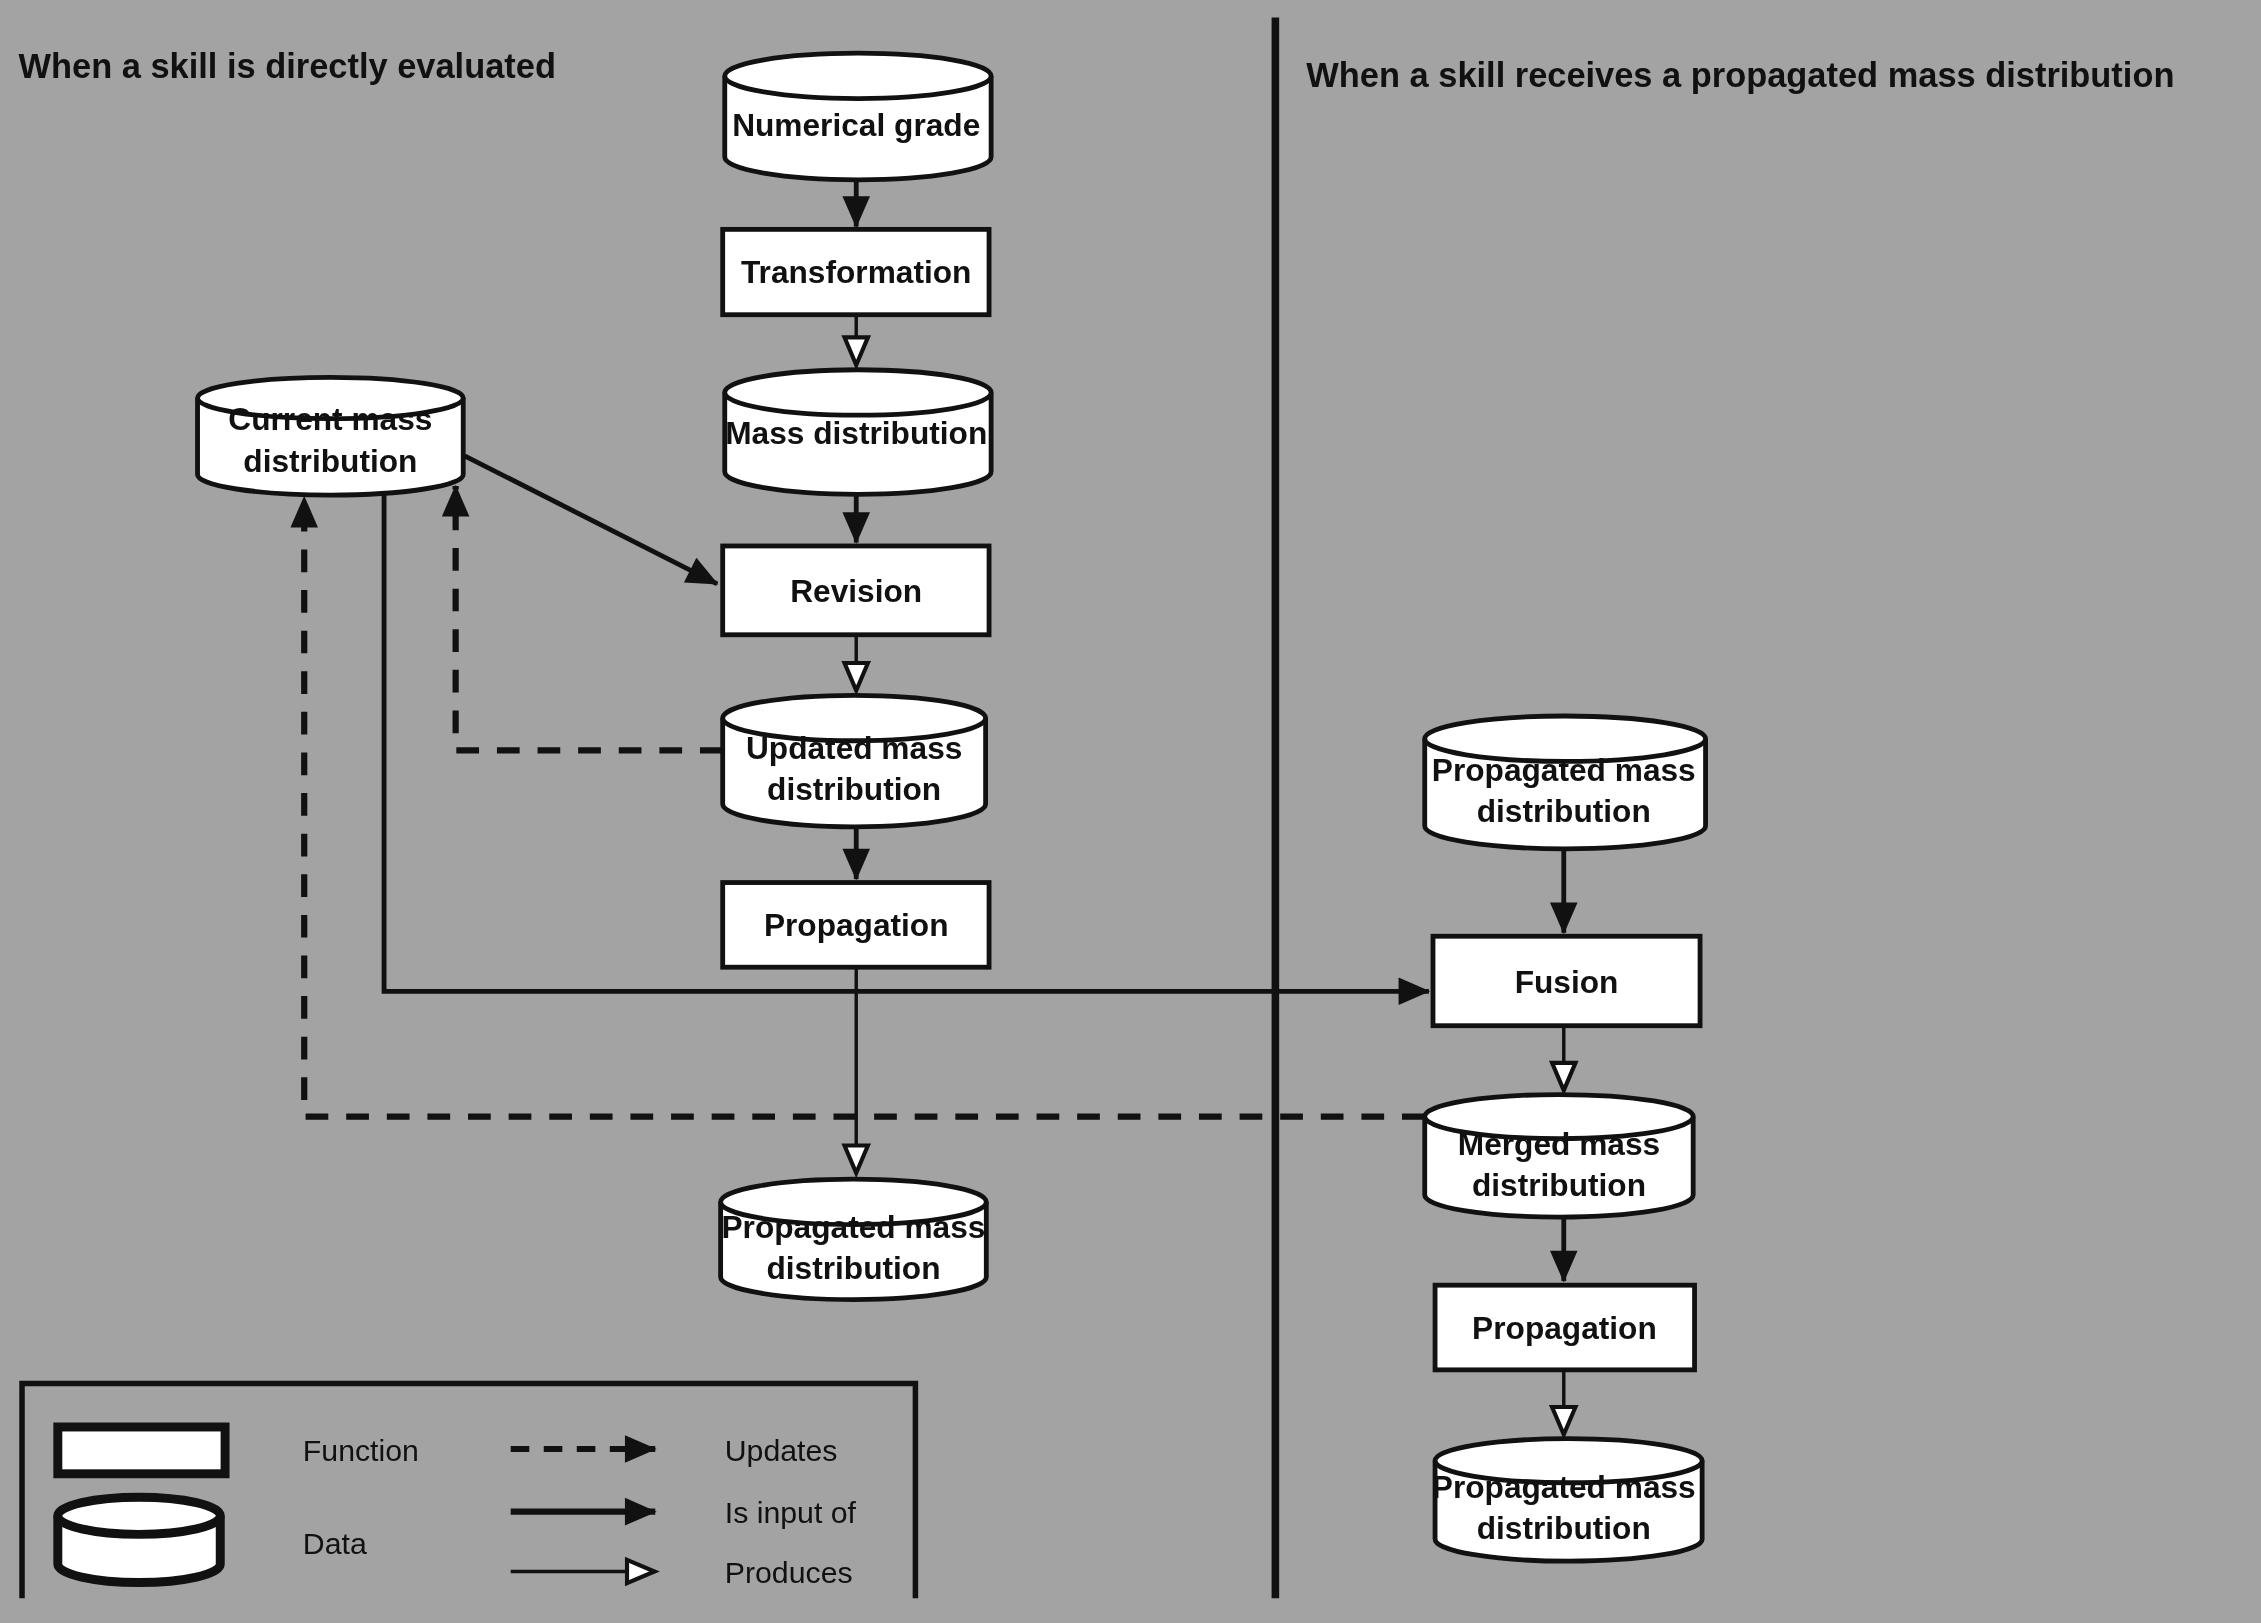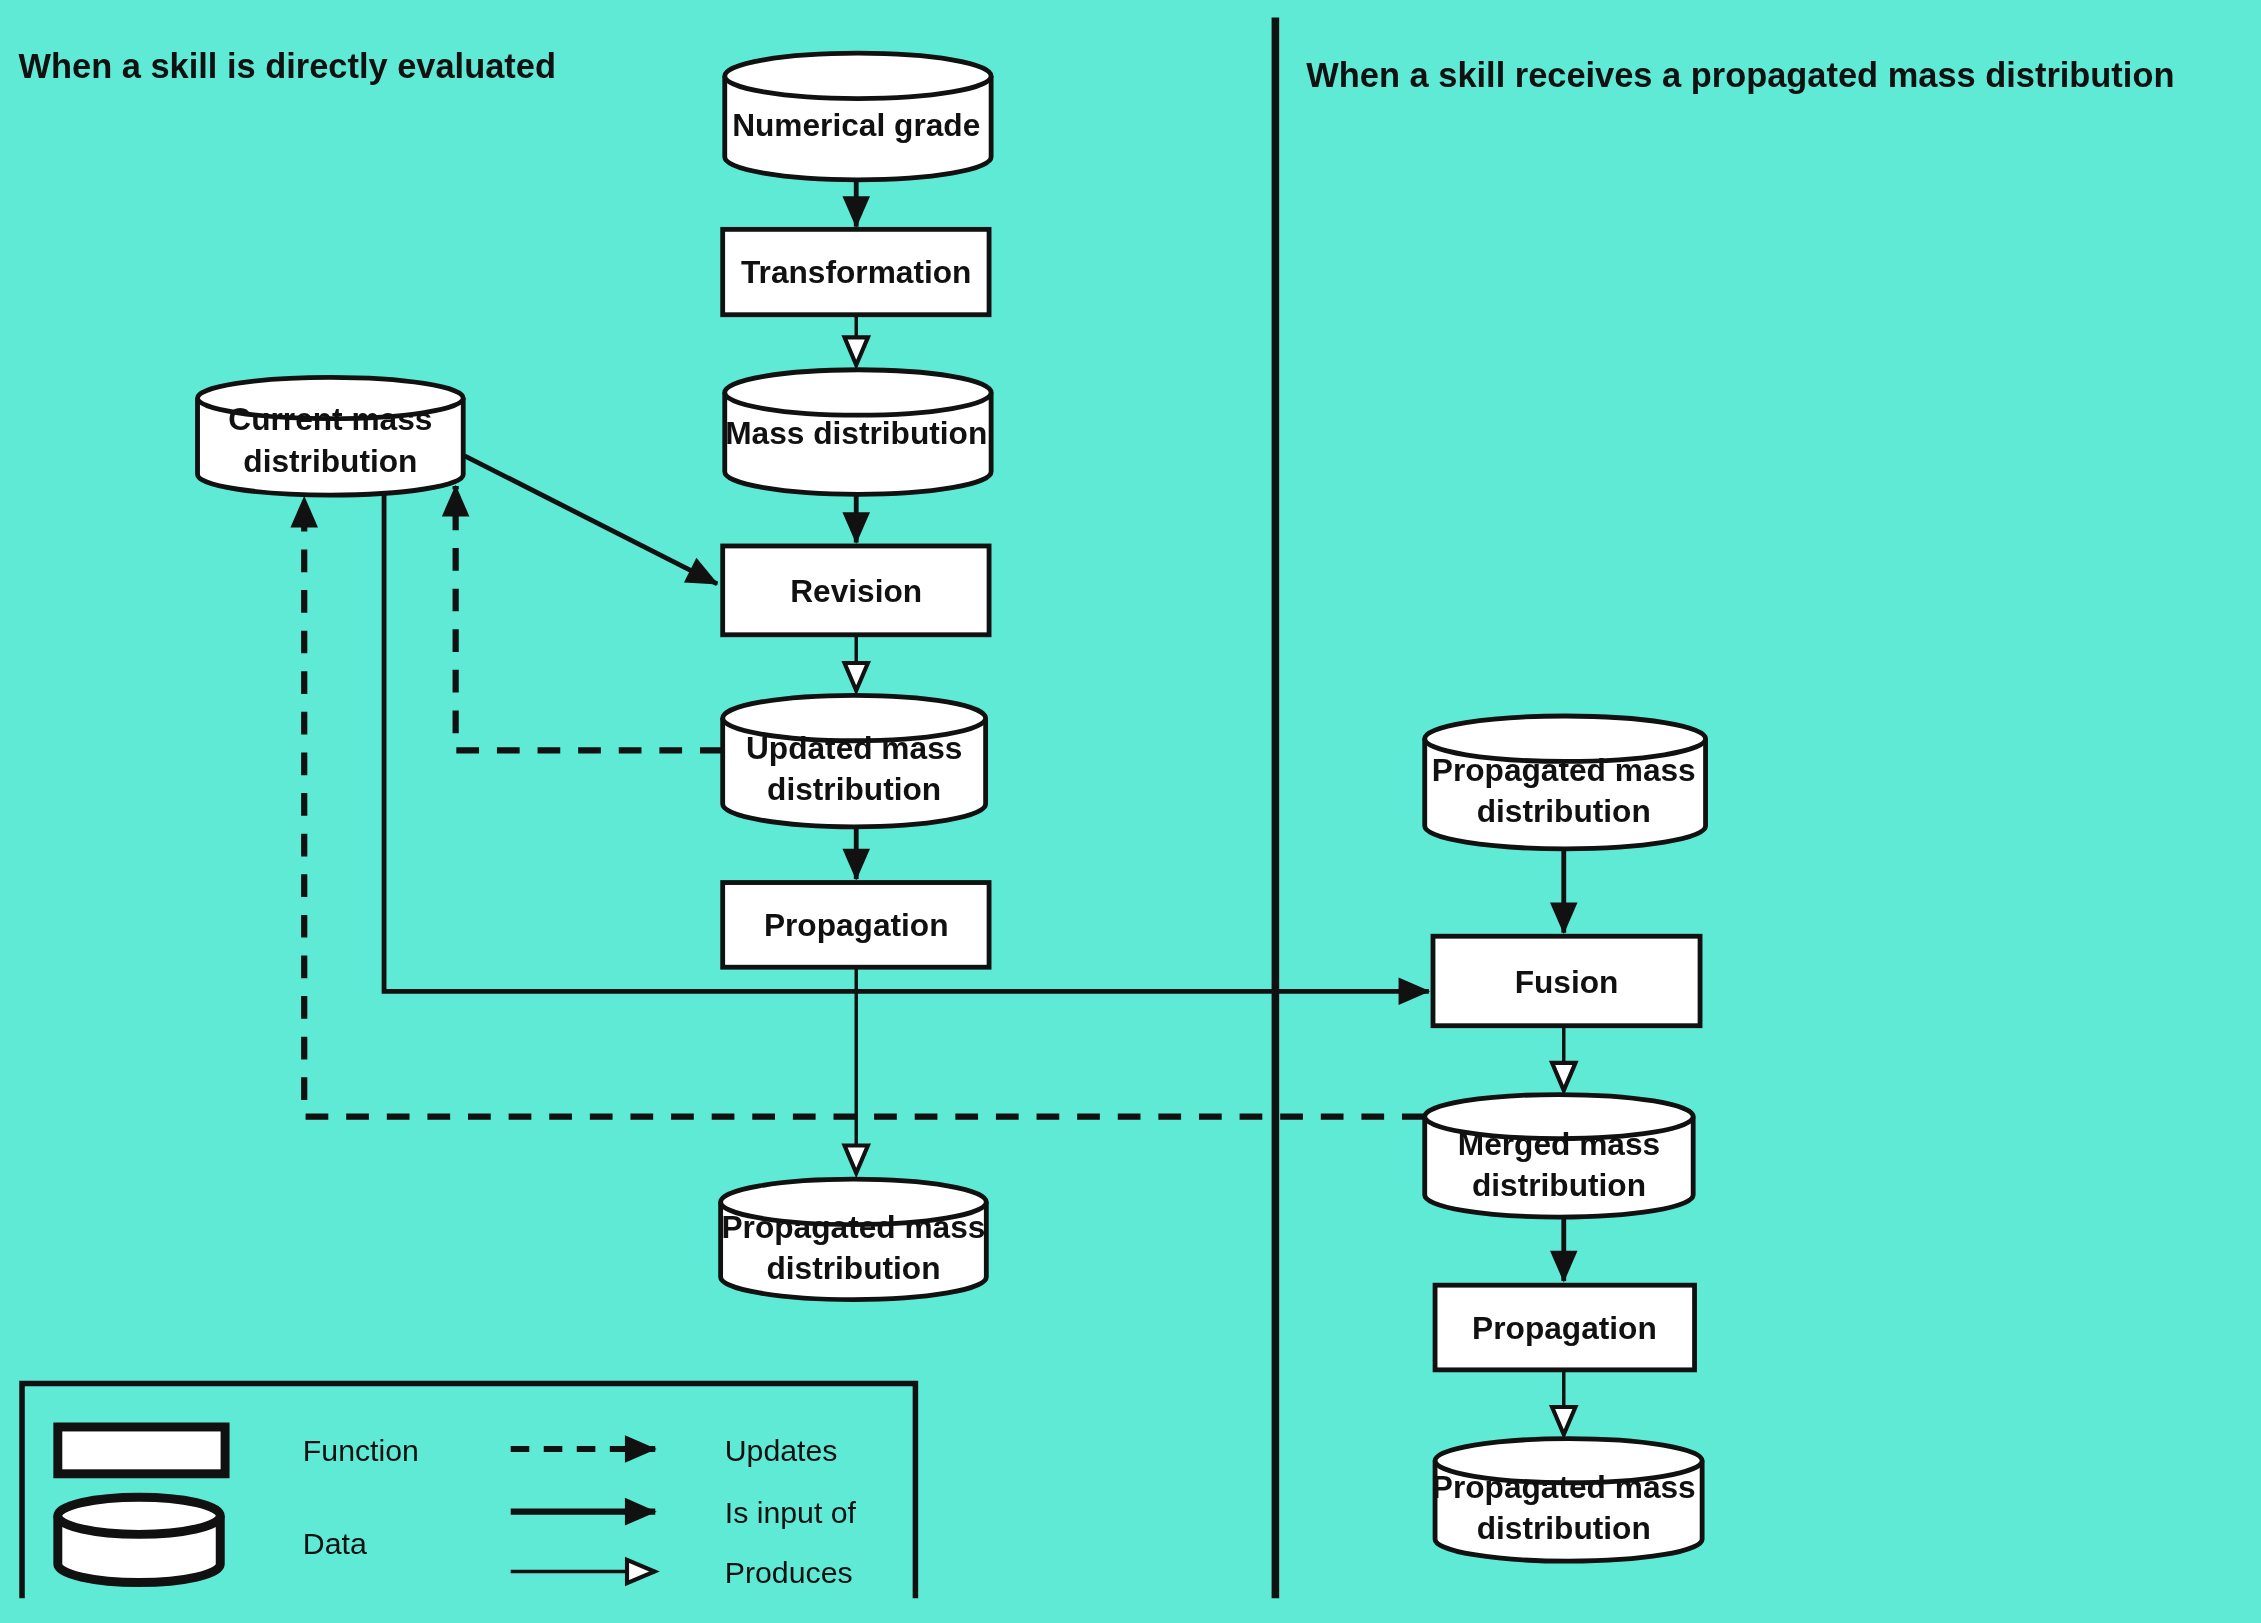--- a/index.html
+++ b/index.html
@@ -1,17 +1,17 @@
 <!DOCTYPE html>
 <html style="font-size:11px"><head>
 <meta charset="utf-8">
 <style>
   html, body { margin: 0; padding: 0; background: #ffffff; }
   .canvas-wrap {
-    width: 2261px; height: 1624px; position: relative; background: #5eead4;
+    width: 2261px; height: 1624px; position: relative; background: #a3a3a3;
     font-family: "Liberation Sans", sans-serif;
   }
   svg text {
     font-family: "Liberation Sans", sans-serif;
     fill: #111111;
   }
   .node-label   { font-size: 46px; font-weight: bold; text-anchor: middle; }
   .title-label  { font-size: 50px; font-weight: bold; text-anchor: start; }
   .legend-label { font-size: 44px; font-weight: normal; text-anchor: start; }
   .shape  { fill: #ffffff; stroke: #111111; stroke-width: 7; }

